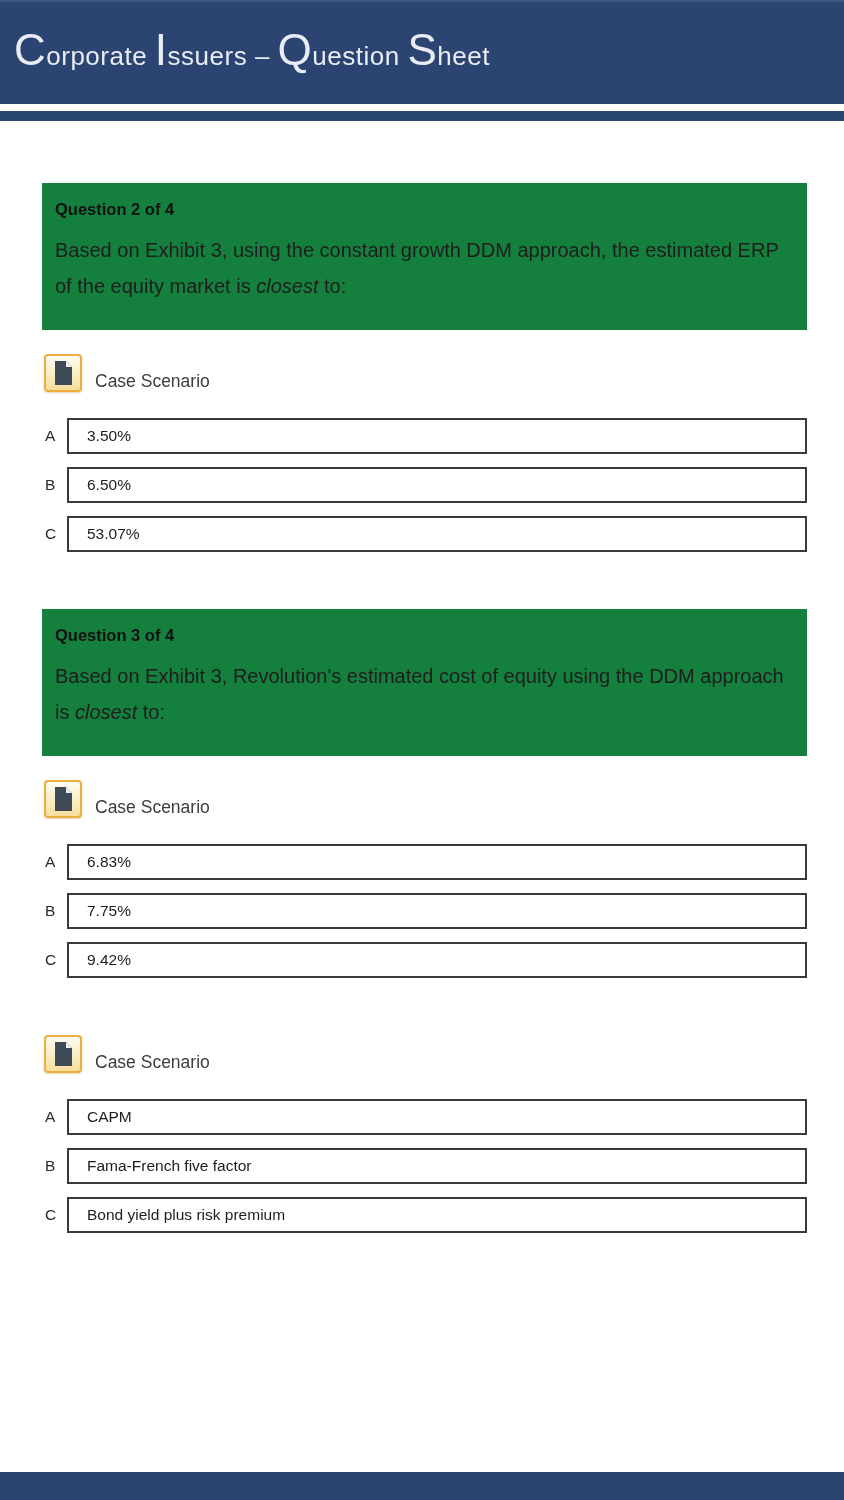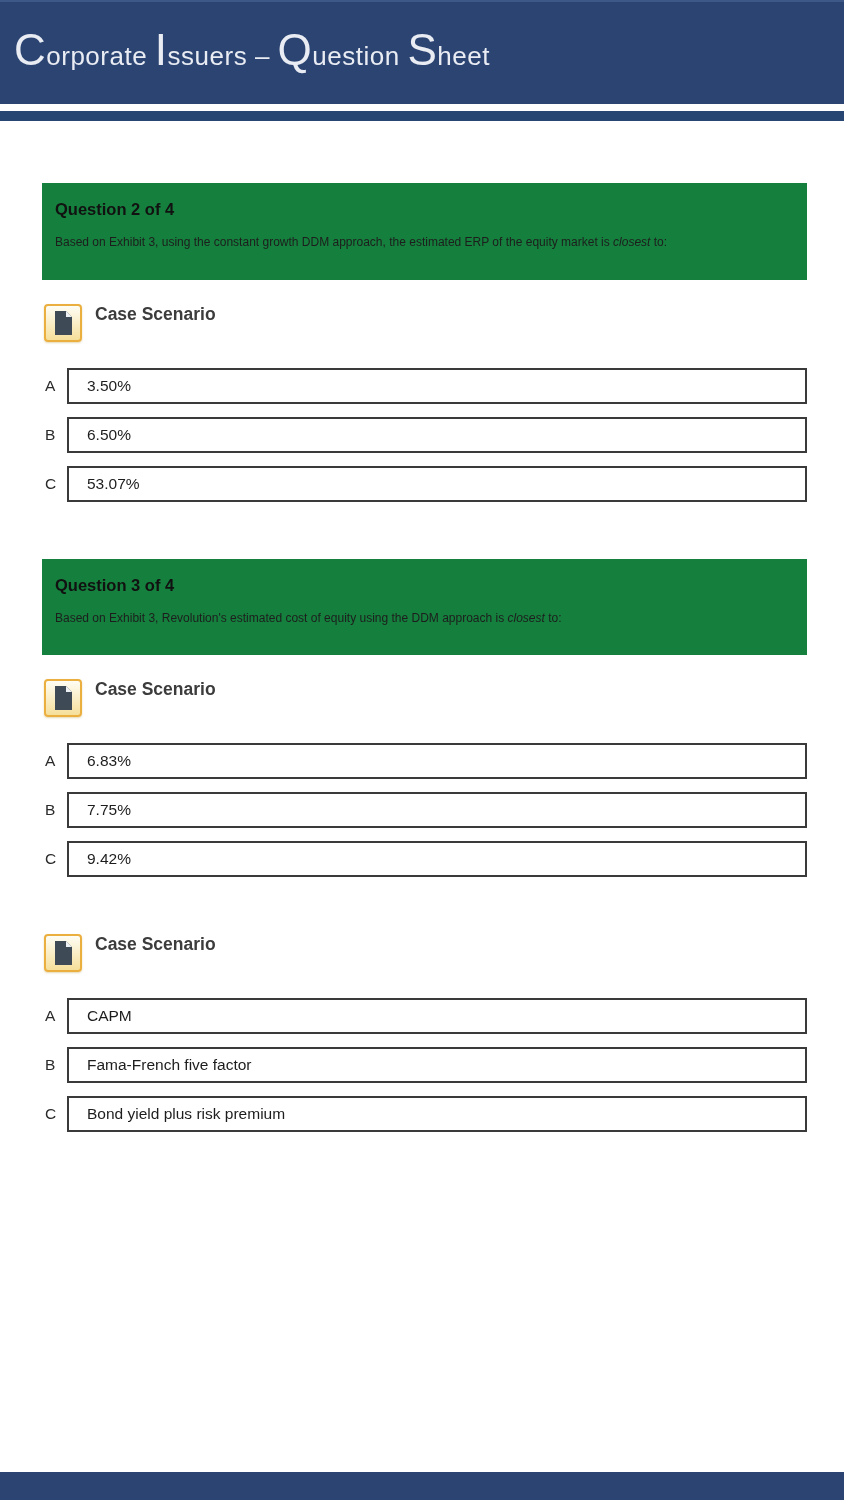--- a/index.html
+++ b/index.html
@@ -29,29 +29,28 @@
   .band-gap { height:7px; background:#ffffff; }
   .band     { height:10px; background:#274672; }
   
   .content { padding:62px 37px 0 42px; }
   .question-section { margin-bottom:57px; }
   .q-block {
     background:#15803d;
     padding:17px 14px 26px 13px;
   }
   .q-title { font-size:16.5px; font-weight:bold; color:#111; margin-bottom:13px; }
-  .q-text  { font-size:12px; line-height:1.8; color:#1d1d1d; max-width:745px; }
+  .q-text  { font-size:20px; line-height:1.8; color:#1d1d1d; max-width:745px; }
   .q-text em { font-style:italic; }
   
   .case-row {
-    display:flex; align-items:flex-start;
+    display:flex; align-items:flex-end;
     margin:24px 0 26px 2px;
     cursor:pointer;
     width:fit-content;
-    font-weight:bold;
   }
   .doc-btn {
     width:38px; height:38px;
     border:2px solid #eaaf3f;
     border-radius:4px;
     background:linear-gradient(#fefdf4, #f6df9a);
     display:flex; align-items:center; justify-content:center;
     box-shadow:0 1px 2px rgba(180,140,40,.35);
     flex:0 0 auto;
   }

